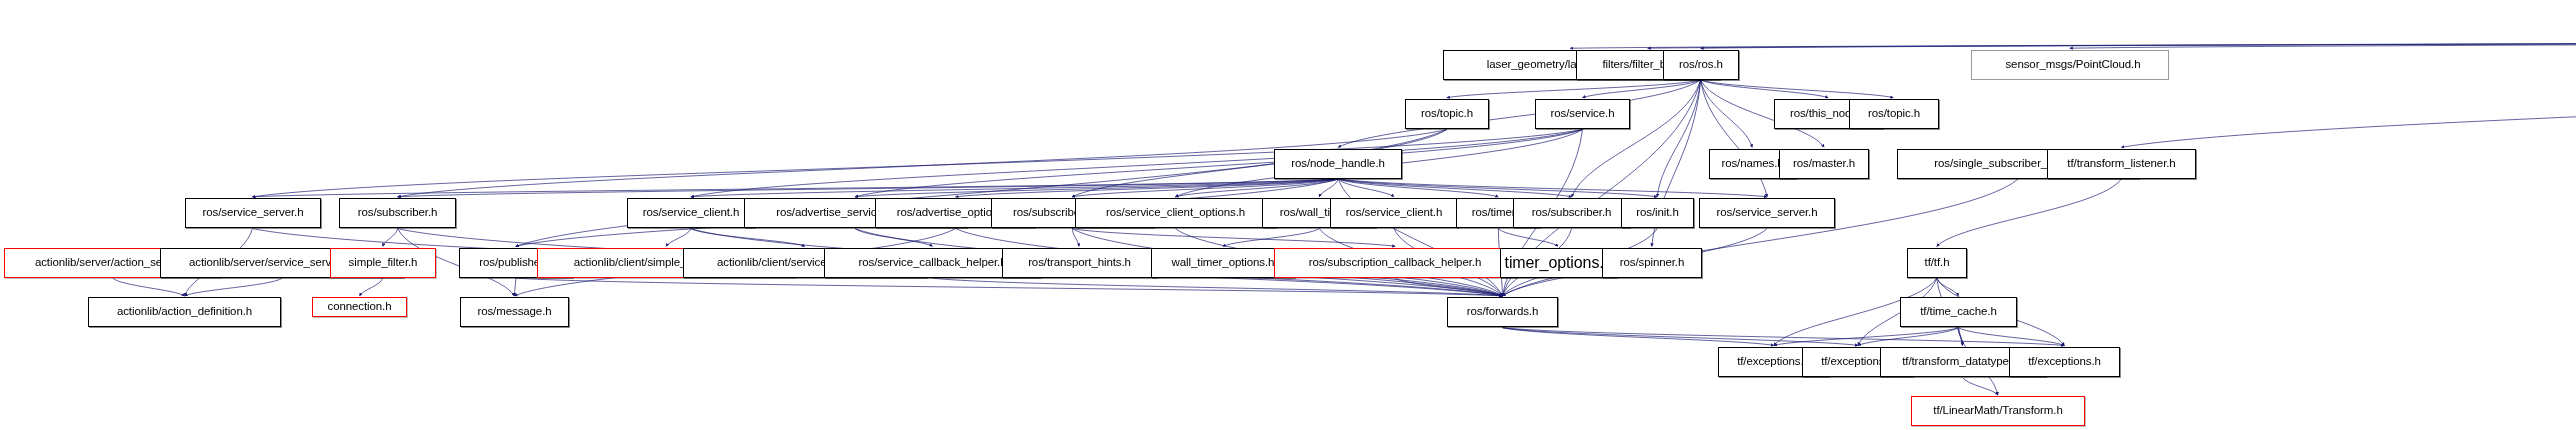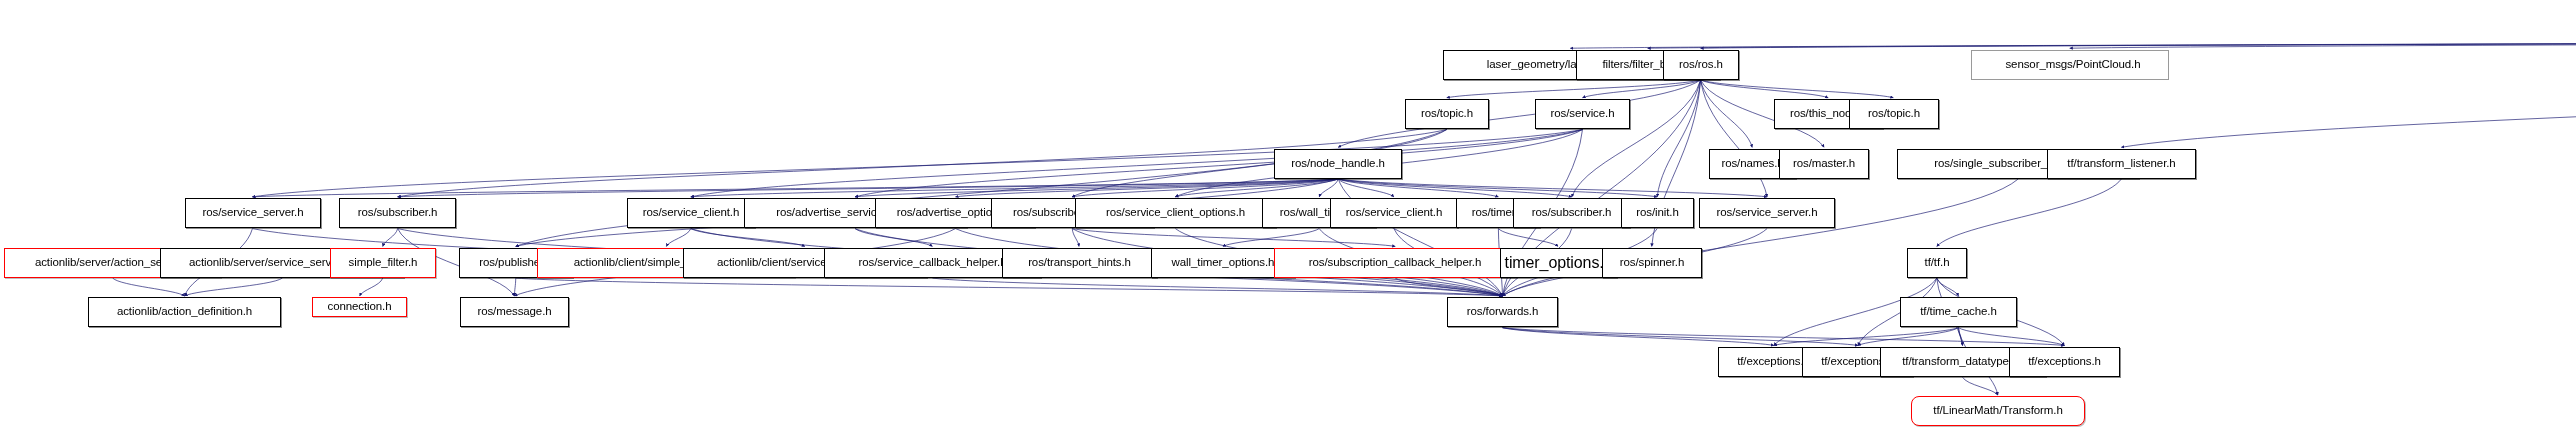--- a/index.html
+++ b/index.html
@@ -172,16 +172,16 @@
       <div class="node " style="left: 1907px; top: 248px; width: 60px; height: 30px; font-size: 11.5px;">tf/tf.h</div>
       <div class="node " style="left: 88px; top: 297px; width: 193px; height: 30px; font-size: 11.5px;">actionlib/action_definition.h</div>
       <div class="node red" style="left: 312px; top: 297px; width: 95px; height: 20px; font-size: 11.5px;">connection.h</div>
       <div class="node " style="left: 460px; top: 297px; width: 109px; height: 30px; font-size: 11.5px;">ros/message.h</div>
       <div class="node " style="left: 1447px; top: 297px; width: 111px; height: 30px; font-size: 11.5px;">ros/forwards.h</div>
       <div class="node " style="left: 1900px; top: 297px; width: 117px; height: 30px; font-size: 11.5px;">tf/time_cache.h</div>
       <div class="node " style="left: 1718px; top: 347px; width: 111px; height: 30px; font-size: 11.5px;">tf/exceptions.h</div>
       <div class="node " style="left: 1802px; top: 347px; width: 111px; height: 30px; font-size: 11.5px;">tf/exceptions.h</div>
       <div class="node " style="left: 1880px; top: 347px; width: 166px; height: 30px; font-size: 11.5px;">tf/transform_datatypes.h</div>
       <div class="node " style="left: 2009px; top: 347px; width: 111px; height: 30px; font-size: 11.5px;">tf/exceptions.h</div>
-      <div class="node red" style="left: 1911px; top: 396px; width: 174px; height: 30px; font-size: 11.5px; border-radius: 8px;">tf/LinearMath/Transform.h</div>
+      <div class="node red" style="left: 1911px; top: 396px; width: 174px; height: 30px; font-size: 11.5px;">tf/LinearMath/Transform.h</div>
     </div>
 </div>
 
 
 </body></html>

